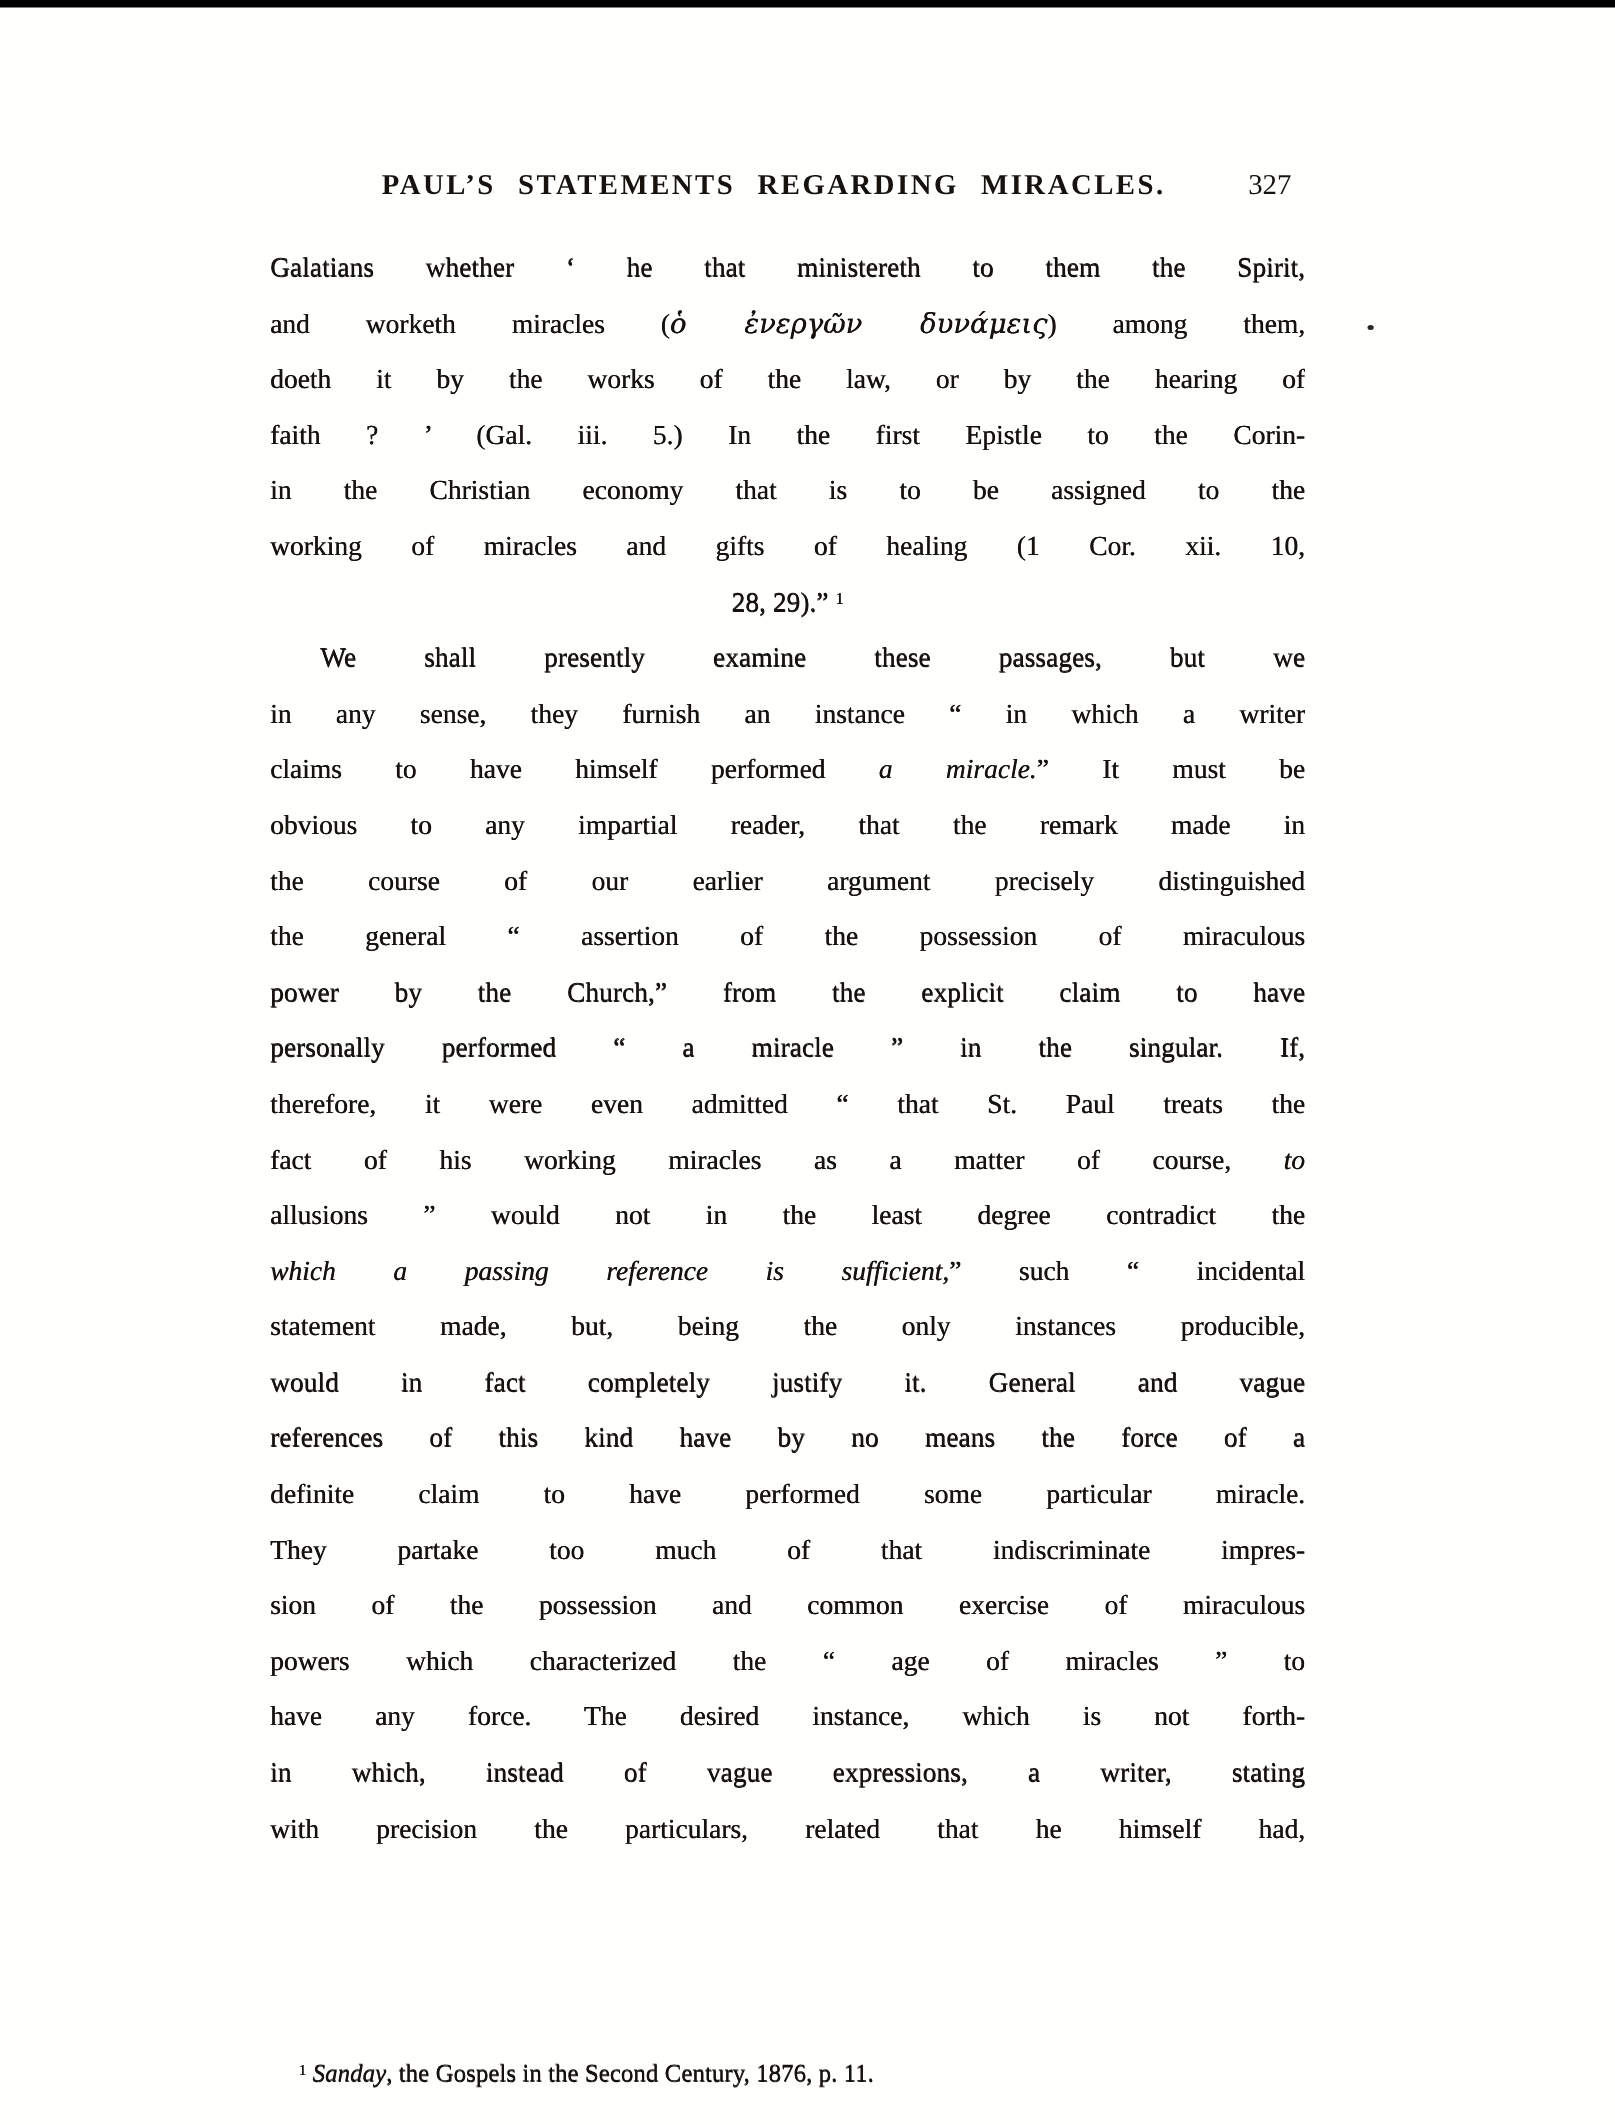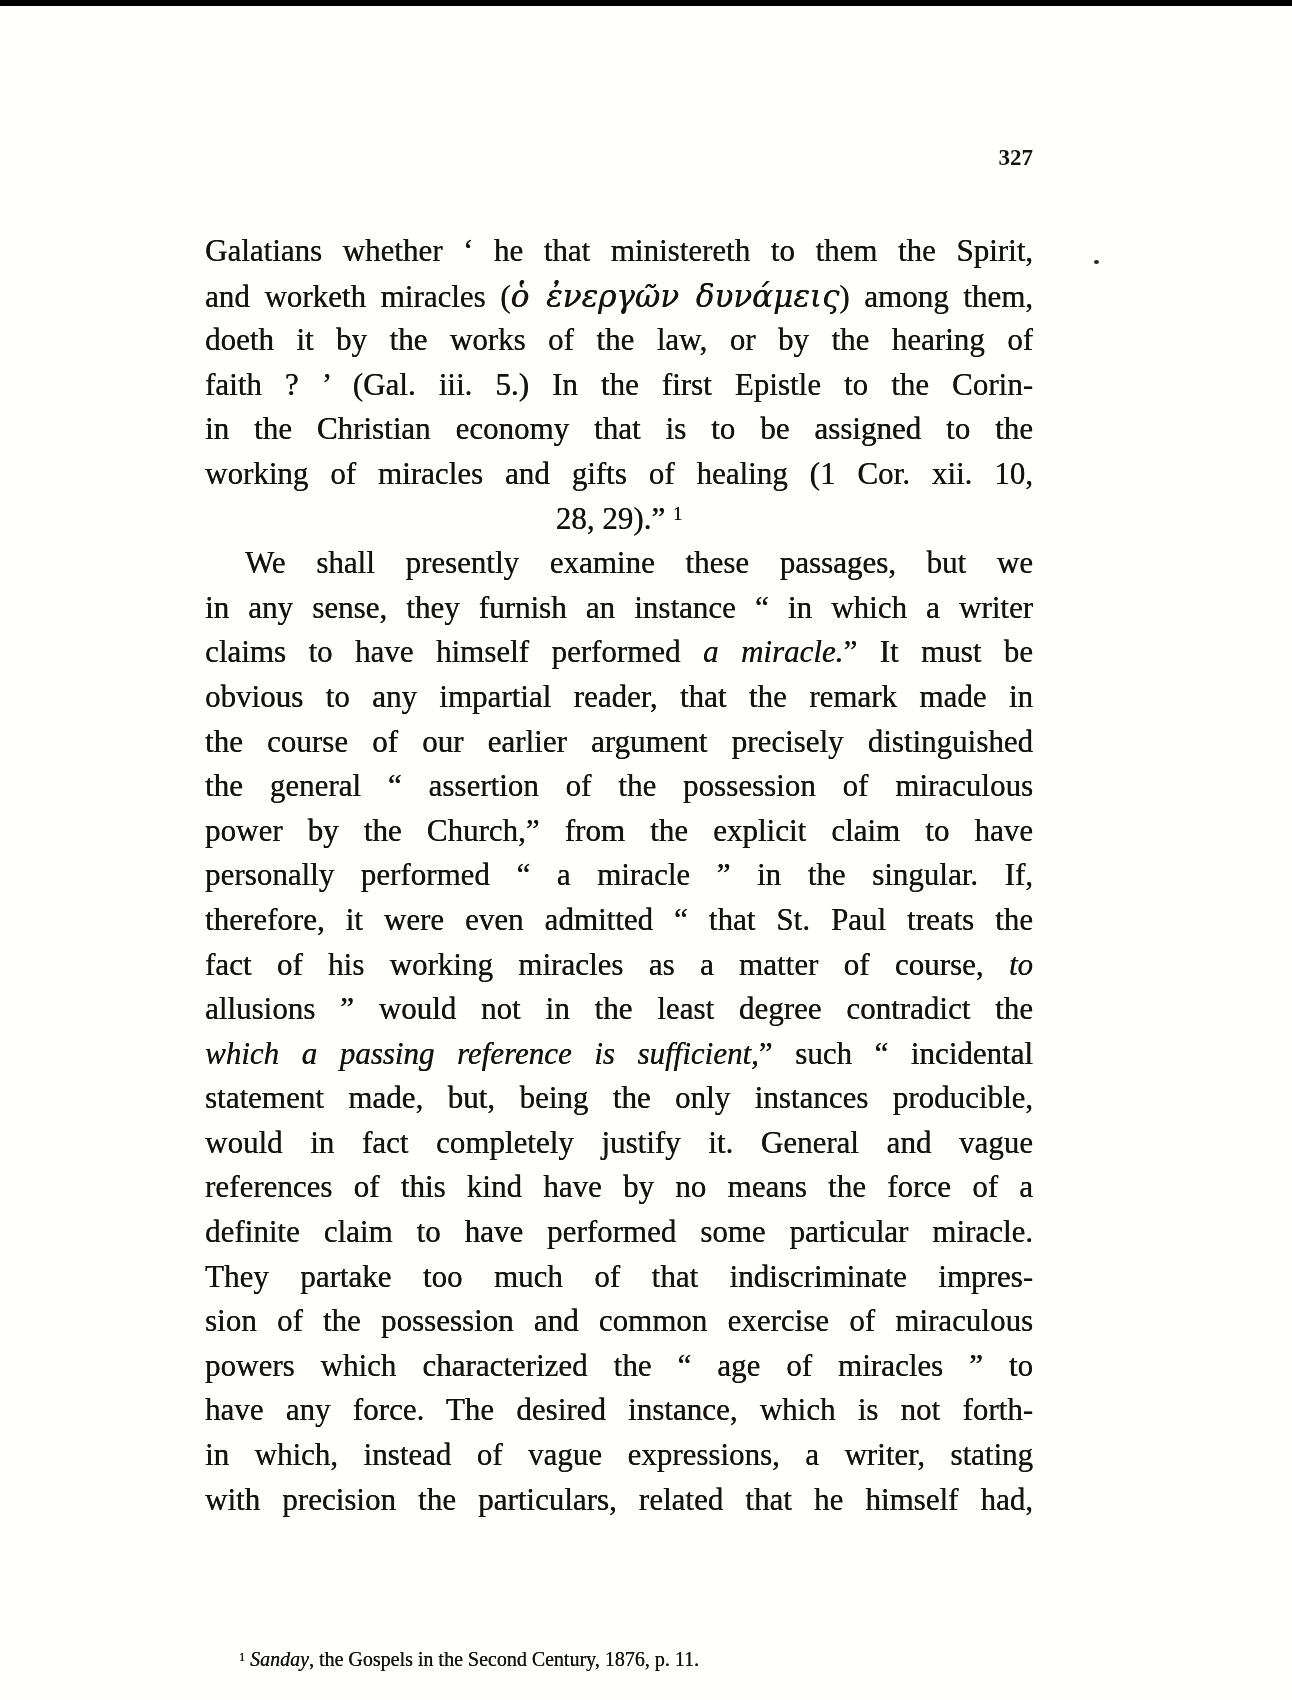--- a/index.html
+++ b/index.html
@@ -25,28 +25,26 @@
     font-size: 23px; line-height: 28px;
     text-align: center;
     letter-spacing: 2px;
     word-spacing: 10px;
     font-weight: bold;
     color: var(--ink, #16120e);
   }
   .page-number {
     position: absolute; right: 0; top: 0;
     letter-spacing: 0; word-spacing: normal;
-    font-weight: bold;
-    margin-top: 10px;
+    font-weight: normal;
   }
   .body-text {
-    position: absolute; left: 205px; top: 192px; width: 828px;
-    font-size: 31px; line-height: 44.6px;
+    position: absolute; left: 216px; top: 192px; width: 828px;
+    font-size: 22px; line-height: 44.6px;
     text-shadow: 0.3px 0.3px 0 currentColor;
-    margin-top: 37px;
   }
   .line {
     height: 44.6px;
     overflow: hidden;
   }
   .jline { text-align: justify; }
   .jline::after { content: ""; display: inline-block; width: 100%; height: 0; }
   .nojust { text-align: center; }
   .indent { text-indent: 40px; }
   .it { font-style: italic; }
@@ -68,20 +66,21 @@
     background: #2a2520;
   }
 </style>
 </head>
 <body style="--ink: #16120e; --paper: #fffffe;">
 
 <div class="page">
   <div class="top-edge-bar"></div>
 
   <div class="header">
+    <span class="running-title">PAUL’S STATEMENTS REGARDING MIRACLES.</span>
     <span class="page-number">327</span>
   </div>
 
   <div class="body-text" id="body-text">
       <div class="line jline"><span>Galatians whether ‘ he that ministereth to them the Spirit,</span></div>
       <div class="line jline"><span>and worketh miracles (</span><span class="it greek">ὁ ἐνεργῶν δυνάμεις</span><span>) among them,</span></div>
       <div class="line jline"><span>doeth it by the works of the law, or by the hearing of</span></div>
       <div class="line jline"><span>faith ? ’ (Gal. iii. 5.) In the first Epistle to the Corin-</span></div>
       <div class="line jline"><span>in the Christian economy that is to be assigned to the</span></div>
       <div class="line jline"><span>working of miracles and gifts of healing (1 Cor. xii. 10,</span></div>

